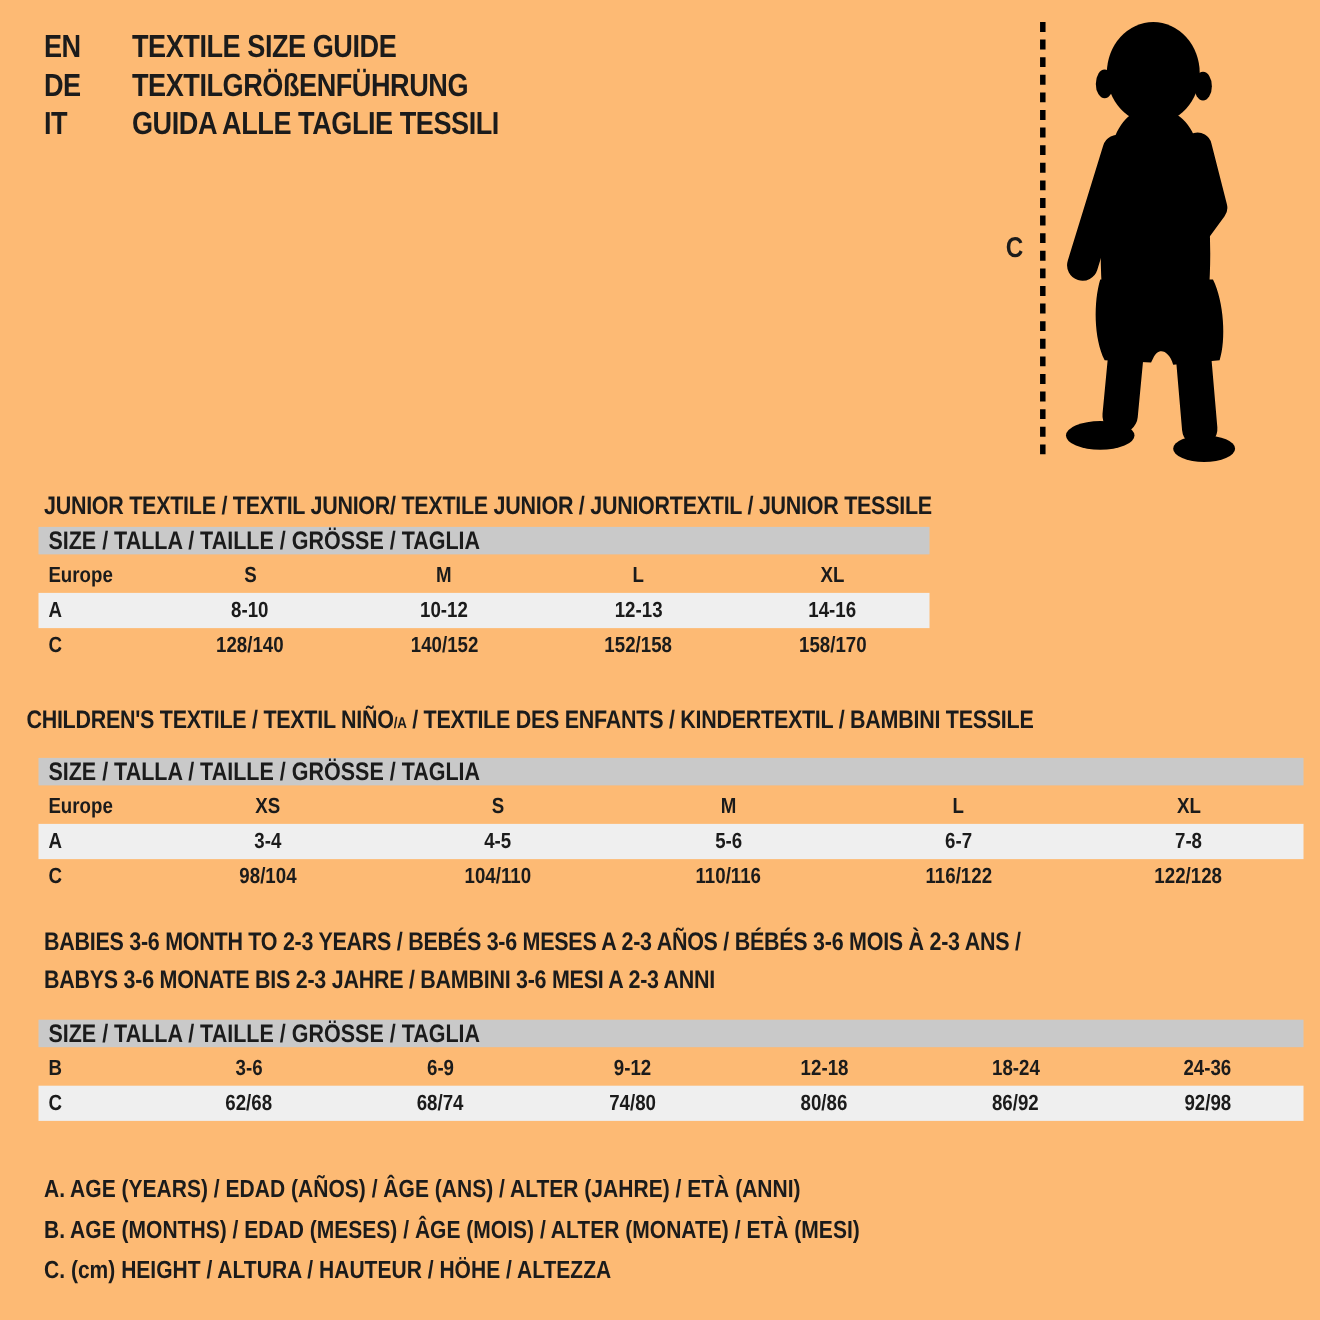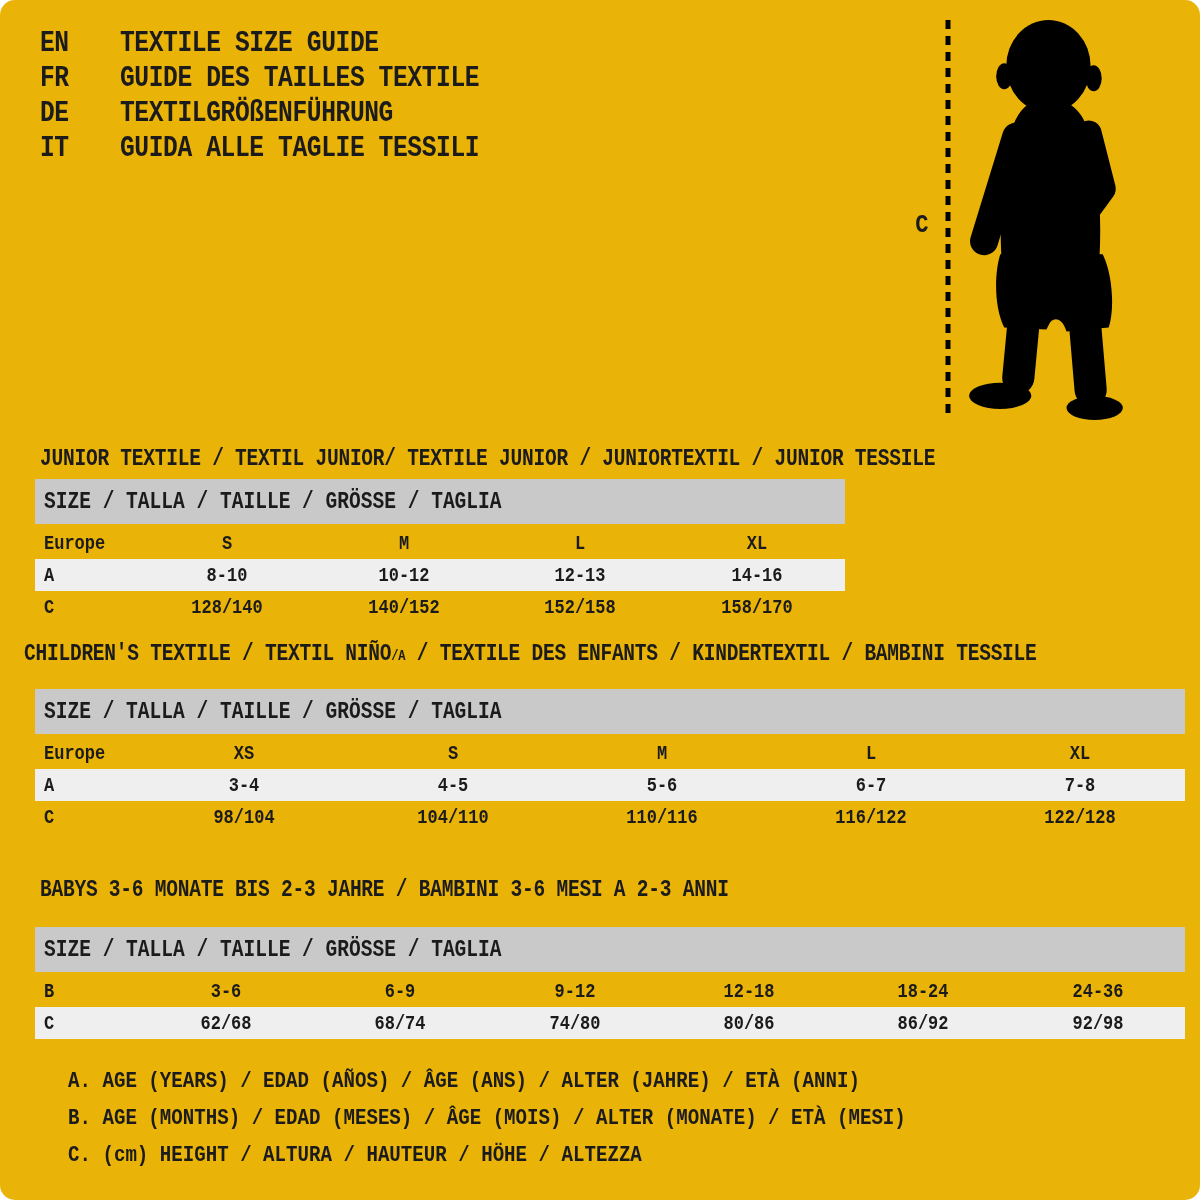--- a/index.html
+++ b/index.html
@@ -1,20 +1,19 @@
 <!DOCTYPE html>
 <html><head>
 <meta charset="utf-8">
 <style>
   html,body{margin:0;padding:0;background:#ffffff;}
   .page{
-    position:relative;width:1200px;height:1200px;background:#eab308;
-    font-family:Liberation Mono, monospace;font-weight:700;color:#1b1b1b;
+    position:relative;width:1200px;height:1200px;background:#fdba74;
+    font-family:Liberation Sans, sans-serif;font-weight:700;color:#1b1b1b;
     overflow:hidden;
-    border-radius:15px;
   }
   
   .cx{display:inline-block;transform:scaleX(.85);transform-origin:50% 50%;white-space:nowrap;}
   .cx-left{transform-origin:0 50%;}
 
   
   .lang{position:absolute;left:40px;top:26px;}
   .lang-row{display:flex;height:35px;align-items:center;font-size:29px;letter-spacing:-.5px;}
   .lang-code{width:80px;}
 
@@ -22,43 +21,39 @@
   .dash-line{position:absolute;left:944px;top:18px;}
   .c-label{position:absolute;left:906px;top:210px;width:32px;text-align:center;font-size:26px;}
   .toddler{position:absolute;left:958px;top:16px;}
 
   
   .section-title{position:absolute;margin:0;font-size:23px;letter-spacing:-.3px;font-weight:700;}
   .sub{font-size:.62em;}
 
   
   .tbl{position:absolute;}
-  .tbl-head{height:45px;background:#c9c9c9;display:flex;align-items:center;padding-left:9px;font-size:23px;margin-bottom:3px;}
+  .tbl-head{height:25px;background:#c9c9c9;display:flex;align-items:center;padding-left:9px;font-size:23px;margin-bottom:3px;}
   .tr{display:flex;height:32px;align-items:center;font-size:20px;}
   .stripe{background:#efefef;}
   .td{flex:1;text-align:center;}
   .td-label{flex:0 0 95px;text-align:left;padding-left:9px;}
 
   
-  .legend{position:absolute;left:40px;top:1062px;font-size:22.5px;margin-left:28px;}
+  .legend{position:absolute;left:40px;top:1062px;font-size:22.5px;}
   .legend-line{height:37px;display:flex;align-items:center;}
 </style>
 </head>
 <body>
 
 <div class="page">
 
   <div class="lang">
     <div class="lang-row">
       <span class="lang-code"><span class="cx cx-left">EN</span></span>
       <span><span class="cx cx-left">TEXTILE SIZE GUIDE</span></span>
-    </div>
-    <div class="lang-row">
-      <span class="lang-code"><span class="cx cx-left">FR</span></span>
-      <span><span class="cx cx-left">GUIDE DES TAILLES TEXTILE</span></span>
     </div>
     <div class="lang-row">
       <span class="lang-code"><span class="cx cx-left">DE</span></span>
       <span><span class="cx cx-left">TEXTILGRÖßENFÜHRUNG</span></span>
     </div>
     <div class="lang-row">
       <span class="lang-code"><span class="cx cx-left">IT</span></span>
       <span><span class="cx cx-left">GUIDA ALLE TAGLIE TESSILI</span></span>
     </div>
   </div>
@@ -143,20 +138,23 @@
     <div class="tr">
       <span class="td td-label"><span class="cx cx-left">C</span></span>
       <span class="td"><span class="cx">98/104</span></span>
       <span class="td"><span class="cx">104/110</span></span>
       <span class="td"><span class="cx">110/116</span></span>
       <span class="td"><span class="cx">116/122</span></span>
       <span class="td"><span class="cx">122/128</span></span>
     </div>
   </div>
 
+  <h2 class="section-title" style="left:40px;top:843px;">
+    <span class="cx cx-left">BABIES 3-6 MONTH TO 2-3 YEARS / BEBÉS 3-6 MESES A 2-3 AÑOS / BÉBÉS 3-6 MOIS À 2-3 ANS /</span>
+  </h2>
   <h2 class="section-title" style="left:40px;top:877px;text-align:center;">
     <span class="cx cx-left">BABYS 3-6 MONATE BIS 2-3 JAHRE / BAMBINI 3-6 MESI A 2-3 ANNI</span>
   </h2>
   <div class="tbl" style="left:35px;top:927px;width:1150px;">
     <div class="tbl-head">
       <span class="cx cx-left">SIZE / TALLA / TAILLE / GRÖSSE / TAGLIA</span>
     </div>
     <div class="tr">
       <span class="td td-label"><span class="cx cx-left">B</span></span>
       <span class="td"><span class="cx">3-6</span></span>

